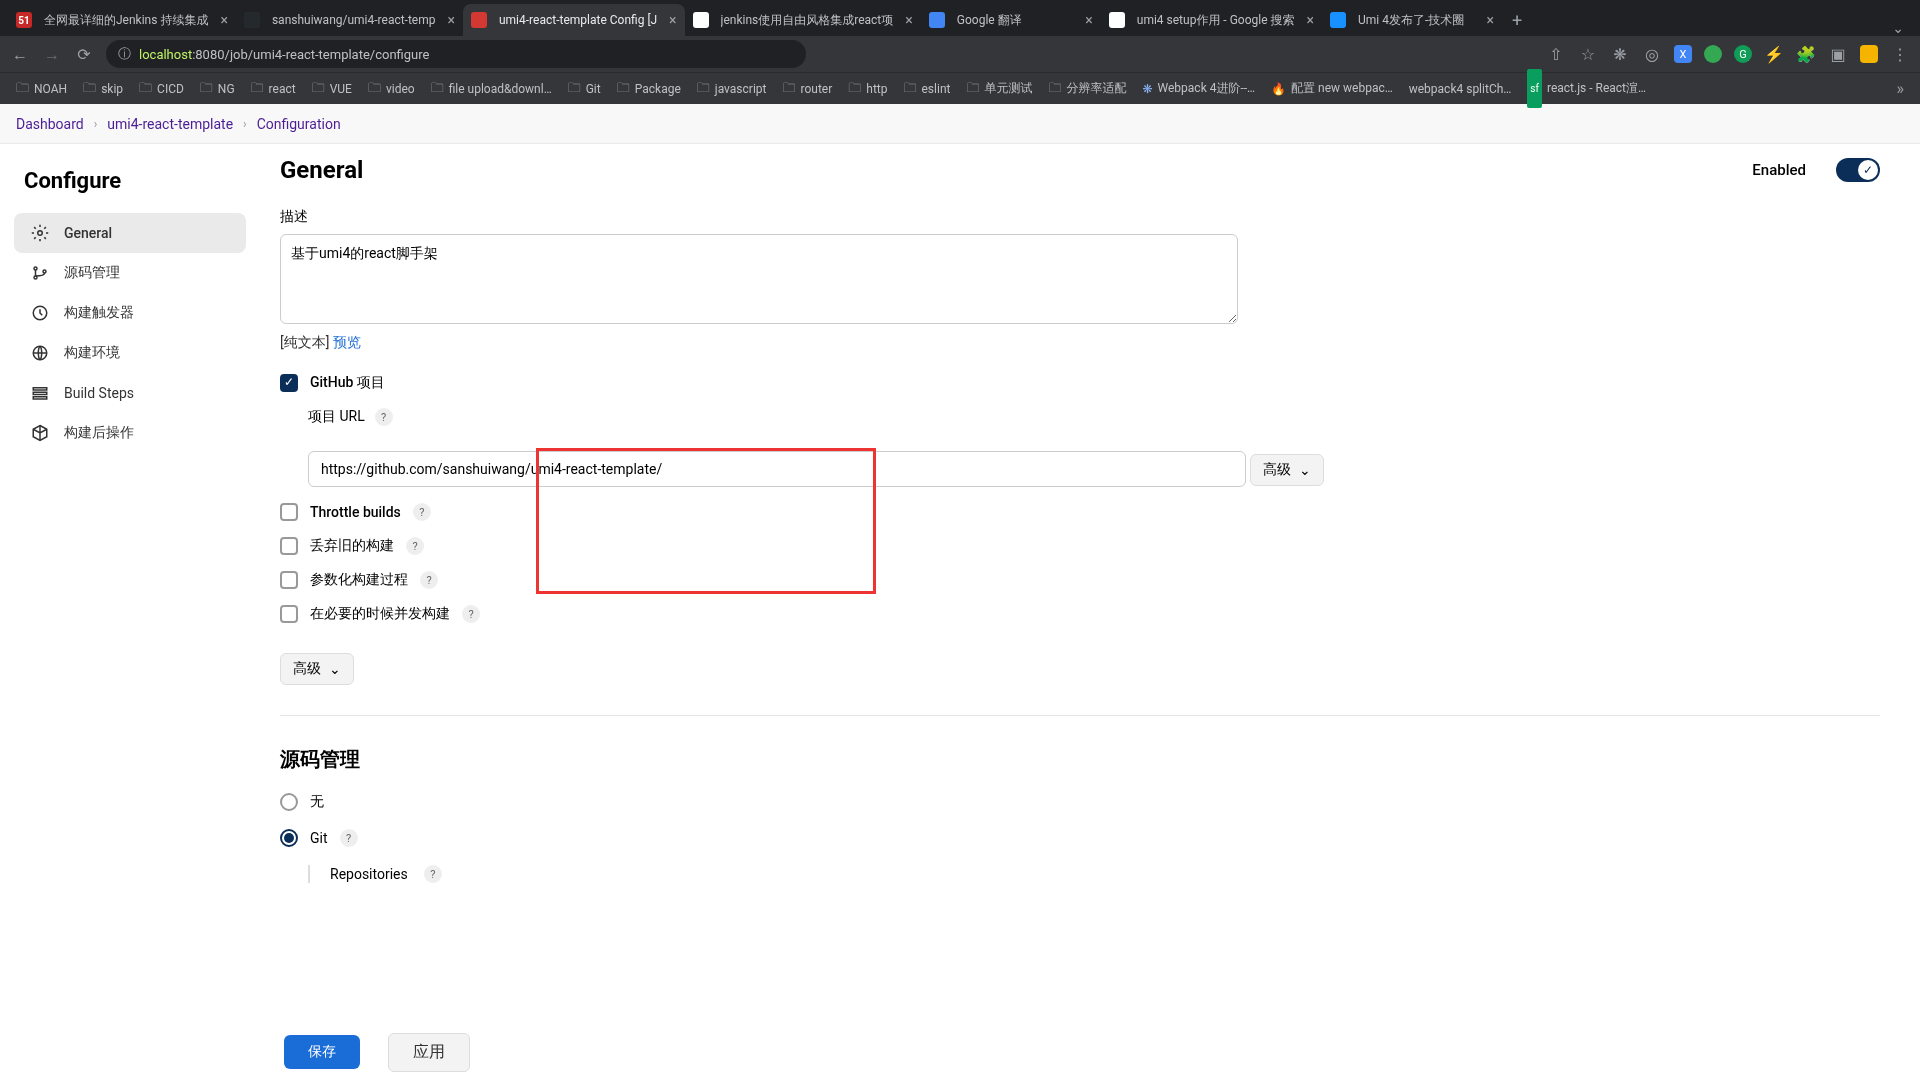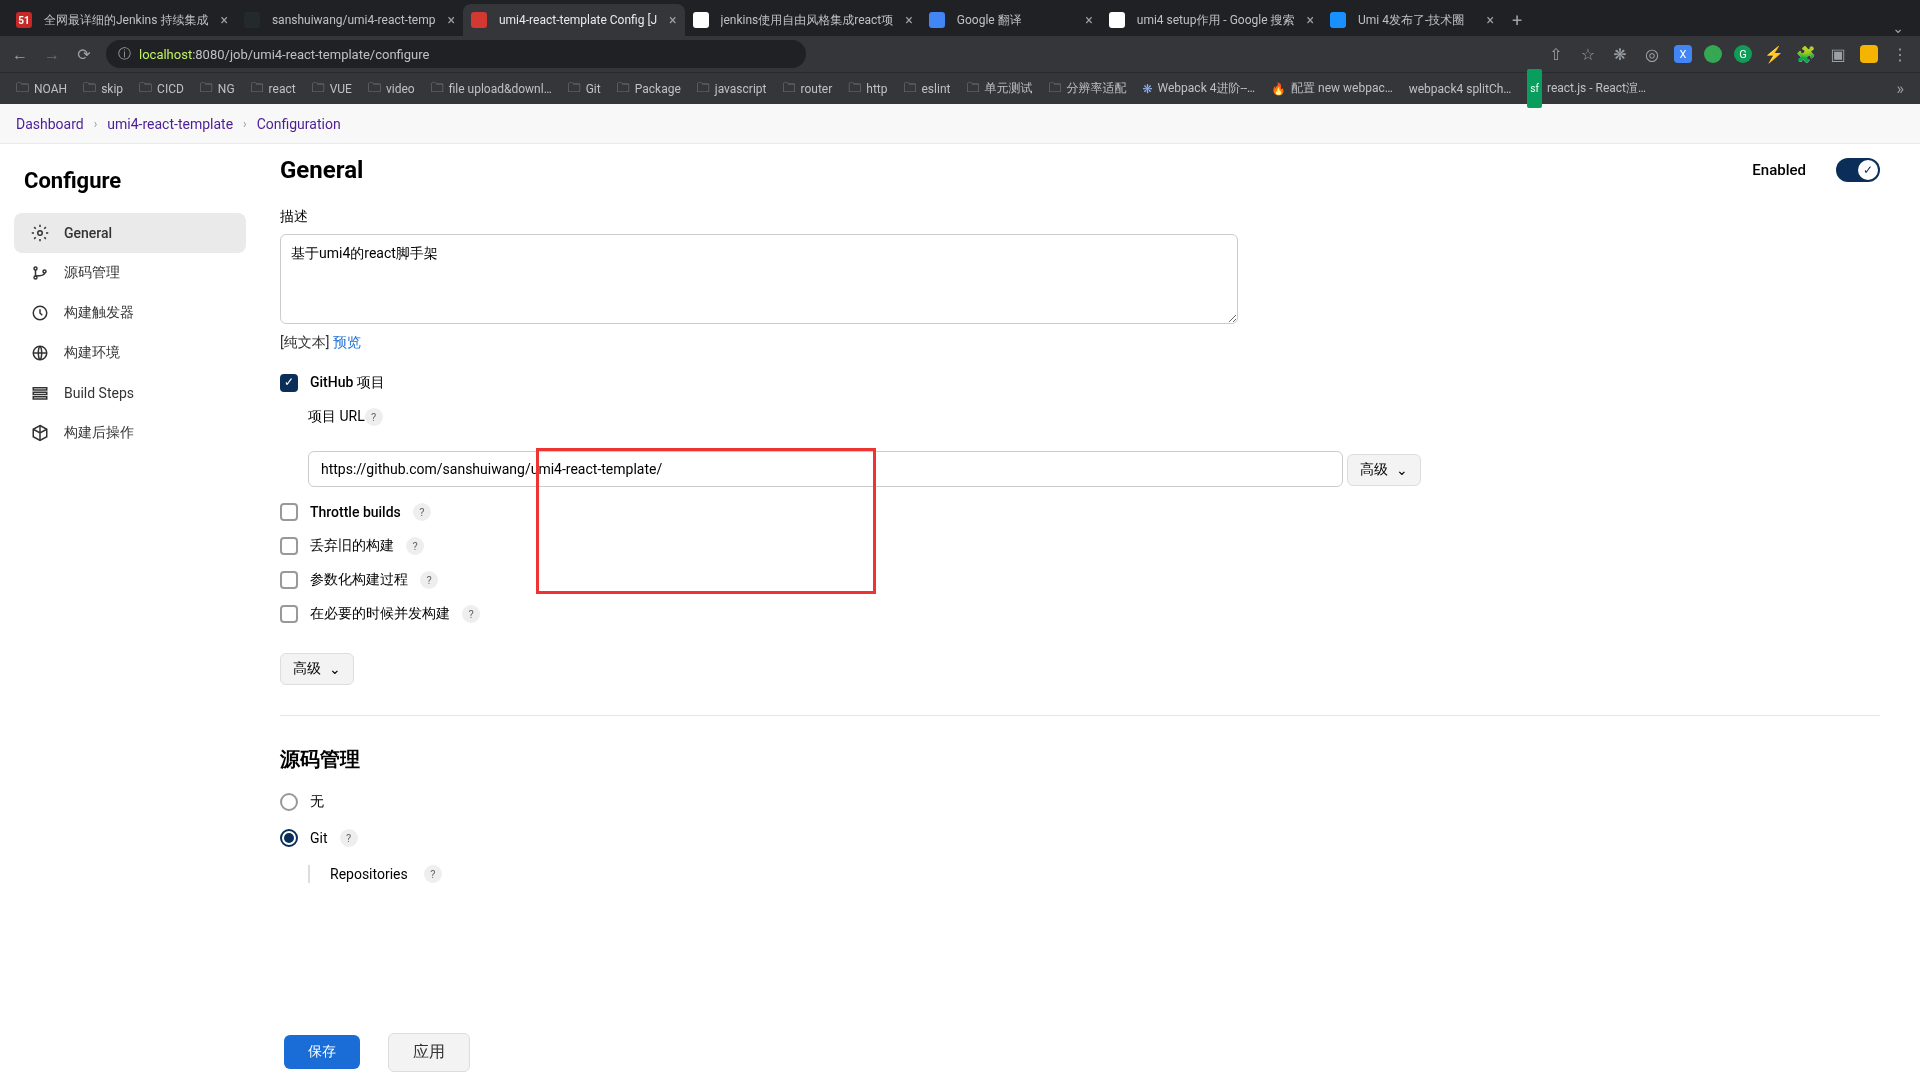--- a/index.html
+++ b/index.html
@@ -56,22 +56,22 @@
 .highlight-box { border:3px solid #e33; width:340px; position:absolute; left:276px; top:304px; height:146px; pointer-events:none; }
 
 .cb-row { display:flex; align-items:center; gap:12px; margin:16px 0; font-size:14px; }
 .checkbox { width:18px; height:18px; border:2px solid #999; border-radius:4px; cursor:pointer; flex-shrink:0; }
 .checkbox.checked { background:#0b2e59; border-color:#0b2e59; position:relative; }
 .checkbox.checked:after { content:"✓"; color:#fff; font-size:12px; position:absolute; left:2px; top:-1px; }
 .cb-label { font-weight:500; }
 .help { width:18px; height:18px; border-radius:50%; background:#eee; color:#666; font-size:11px; display:flex; align-items:center; justify-content:center; cursor:pointer; }
 
 .sub-section { margin-left:28px; margin-top:10px; }
-.sub-label { font-size:14px; font-weight:400; display:flex; align-items:center; margin-bottom:10px; }
-.text-input { width:1035px; height:36px; border:1px solid #ccc; border-radius:6px; padding:0 12px; font-size:14px; }
+.sub-label { font-size:14px; font-weight:400; display:flex; align-items:center; gap:10px; margin-bottom:10px; }
+.text-input { width:938px; height:36px; border:1px solid #ccc; border-radius:6px; padding:0 12px; font-size:14px; }
 .adv-btn { display:inline-flex; align-items:center; gap:8px; background:#f3f3f3; border:1px solid #ddd; border-radius:6px; padding:6px 12px; font-size:14px; cursor:pointer; margin-top:18px; }
 
 .section-title2 { font-size:20px; font-weight:700; margin:30px 0 20px; padding-top:30px; border-top:1px solid #e5e5e5; }
 .radio-row { display:flex; align-items:center; gap:12px; margin:18px 0; font-size:14px; }
 .radio { width:18px; height:18px; border:2px solid #999; border-radius:50%; cursor:pointer; position:relative; }
 .radio.selected { border-color:#0b2e59; }
 .radio.selected:after { content:""; position:absolute; width:10px; height:10px; background:#0b2e59; border-radius:50%; left:2px; top:2px; }
 .repos { margin-left:28px; margin-top:14px; border-left:2px solid #ddd; padding-left:20px; display:flex; align-items:center; gap:16px; font-size:14px; }
 
 .bottom-bar { position:fixed; bottom:0; left:260px; right:0; height:56px; background:#fff; display:flex; align-items:center; gap:28px; padding:0 24px; }

